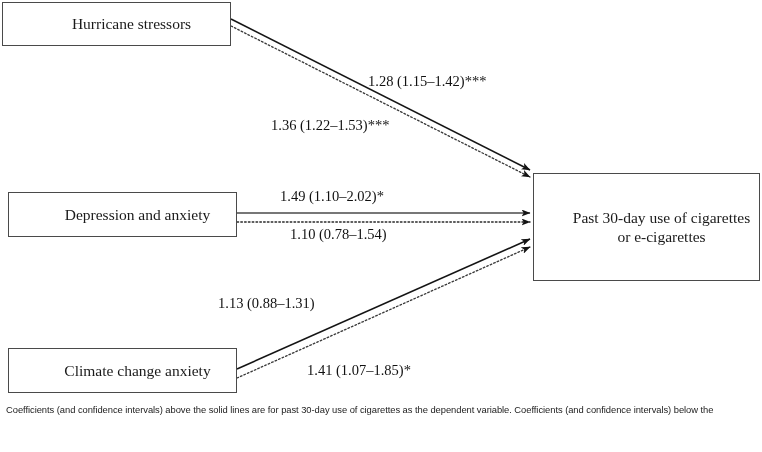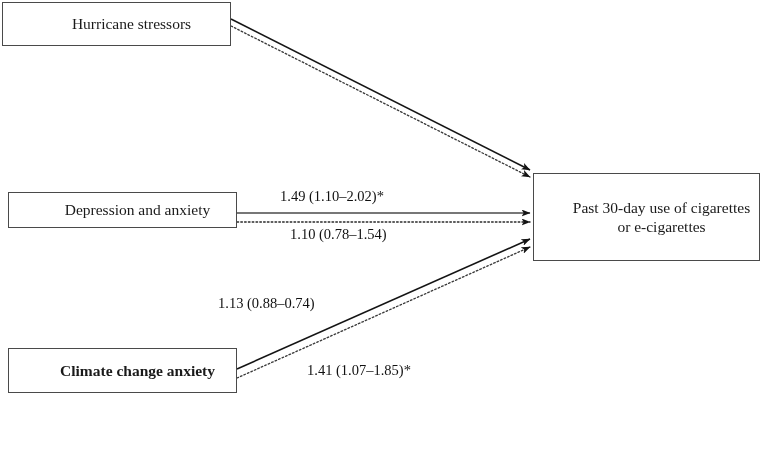--- a/index.html
+++ b/index.html
@@ -88,39 +88,42 @@
 
     <line x1="237" y1="369" x2="530" y2="239" stroke="#141414" stroke-width="1.6" marker-end="url(#arrowhead)"></line>
 
     <line x1="237" y1="378" x2="530" y2="247" stroke="#3a3a3a" stroke-width="1.35" stroke-dasharray="1.6 2.2" stroke-linecap="round" marker-end="url(#arrowhead)"></line>
   </svg>
 
   <div class="node-box" style="left:2px; top:2px; width:229px; height:44px;">
     <span class="node-label">Hurricane stressors</span>
   </div>
 
-  <div class="node-box" style="left:8px; top:192px; width:229px; height:36px;">
+  <div class="node-box" style="left:8px; top:192px; width:229px; height:45px;">
     <span class="node-label">Depression and anxiety</span>
   </div>
 
-  <div class="node-box" style="left:8px; top:348px; width:229px; height:45px;font-weight:bold;">
+  <div class="node-box" style="left:8px; top:348px; width:229px; height:45px;">
     <span class="node-label">Climate change anxiety</span>
   </div>
 
-  <div class="node-box" style="left:533px; top:173px; width:227px; height:88px; flex-direction:column;">
+  <div class="node-box" style="left:533px; top:173px; width:227px; height:108px; flex-direction:column;">
     <span class="node-label">Past 30-day use of cigarettes</span>
     <span class="node-label">or e-cigarettes</span>
   </div>
 
+  <div class="edge-label" style="left:368px; top:73px;">1.28 (1.15–1.42)***</div>
 
+  <div class="edge-label" style="left:271px; top:117px;">1.36 (1.22–1.53)***</div>
 
   <div class="edge-label" style="left:280px; top:188px;">1.49 (1.10–2.02)*</div>
 
   <div class="edge-label" style="left:290px; top:226px;">1.10 (0.78–1.54)</div>
 
-  <div class="edge-label" style="left:218px; top:295px;">1.13 (0.88–0.74)</div>
+  <div class="edge-label" style="left:218px; top:295px;">1.13 (0.88–1.31)</div>
 
   <div class="edge-label" style="left:283px; top:362px;margin-left:24px;">1.41 (1.07–1.85)*</div>
 
   <div class="caption">
+    <span class="caption-line">Coefficients (and confidence intervals) above the solid lines are for past 30-day use of cigarettes as the dependent variable. Coefficients (and confidence intervals) below the</span>
   </div>
 
 </div>
 
 </body></html>

